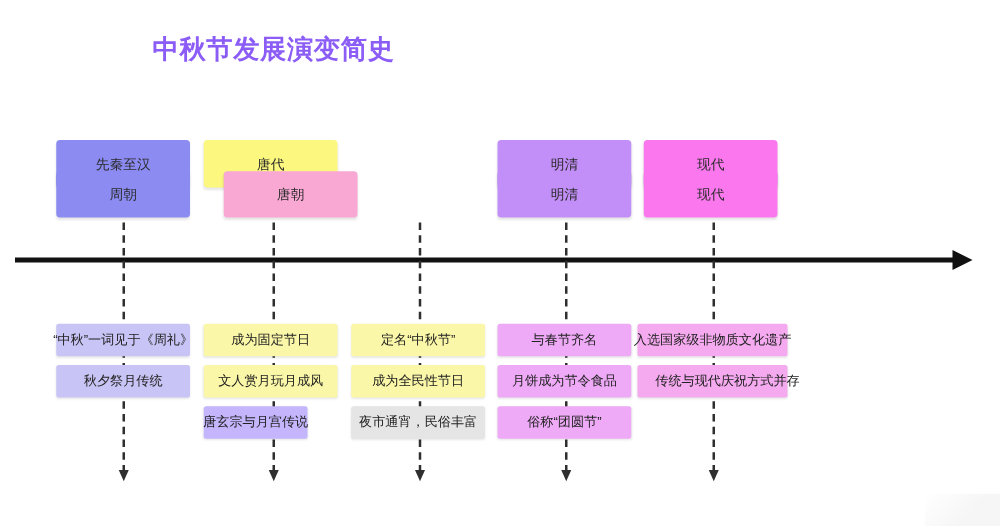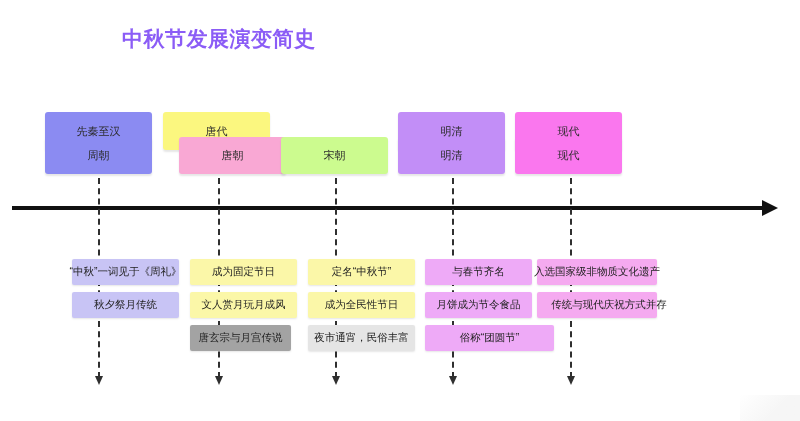--- a/index.html
+++ b/index.html
@@ -85,21 +85,20 @@
     box-sizing: border-box;
     display: flex;
     align-items: center;
     justify-content: center;
     font-size: 10.5px;
     color: #222222;
     border-radius: 2px;
     box-shadow: 0 1px 2px rgba(0,0,0,0.10);
     white-space: nowrap;
     height: 26px;
-    margin-left: 27px;
   }
   .corner {
     position: absolute;
     right: 0;
     bottom: 0;
     width: 60px;
     height: 26px;
     background: linear-gradient(135deg, rgba(255,255,255,0) 0%, rgba(245,245,245,0.9) 60%);
   }
 </style>
@@ -126,34 +125,33 @@
       <div class="vline" style="left: 452px;"></div>
       <div class="vhead" style="left: 449px;"></div>
       <div class="vline" style="left: 570px;"></div>
       <div class="vhead" style="left: 567px;"></div>
     </div>
   <div id="items">
       <div class="item-box" style="left: 45px; width: 107px; top: 259px; background: rgb(200, 196, 245);">“中秋”一词见于《周礼》</div>
       <div class="item-box" style="left: 45px; width: 107px; top: 292px; background: rgb(200, 196, 245);">秋夕祭月传统</div>
       <div class="item-box" style="left: 163px; width: 107px; top: 259px; background: rgb(251, 247, 168);">成为固定节日</div>
       <div class="item-box" style="left: 163px; width: 107px; top: 292px; background: rgb(251, 247, 168);">文人赏月玩月成风</div>
-      <div class="item-box" style="left: 163px; width: 101px; top: 325px; background: #a3a3a3;">唐玄宗与月宫传说</div>
+      <div class="item-box" style="left: 163px; width: 83px; top: 325px; background: #c4b5fd;">唐玄宗与月宫传说</div>
       <div class="item-box" style="left: 281px; width: 107px; top: 259px; background: rgb(251, 247, 168);">定名“中秋节”</div>
       <div class="item-box" style="left: 281px; width: 107px; top: 292px; background: rgb(251, 247, 168);">成为全民性节日</div>
       <div class="item-box" style="left: 281px; width: 107px; top: 325px; background: #e5e5e5;">夜市通宵，民俗丰富</div>
       <div class="item-box" style="left: 398px; width: 107px; top: 259px; background: rgb(238, 170, 247);">与春节齐名</div>
       <div class="item-box" style="left: 398px; width: 107px; top: 292px; background: rgb(238, 170, 247);">月饼成为节令食品</div>
-      <div class="item-box" style="left: 398px; width: 129px; top: 325px; background: rgb(238, 170, 247);">俗称“团圆节”</div>
+      <div class="item-box" style="left: 398px; width: 107px; top: 325px; background: rgb(238, 170, 247);">俗称“团圆节”</div>
       <div class="item-box" style="left: 510px; width: 120px; top: 259px; background: rgb(245, 170, 240);">入选国家级非物质文化遗产</div>
       <div class="item-box" style="left: 510px; width: 120px; top: 292px; background: rgb(245, 170, 240); padding-left: 24px;">传统与现代庆祝方式并存</div>
     </div>
 
   <div class="corner"></div>
 <div class="era-box era-row1" style="left: 45px; width: 107px; background: rgb(139, 139, 242);">先秦至汉</div>
     <div class="era-box era-row2" style="left: 45px; width: 107px; background: rgb(139, 139, 242);">周朝</div>
     <div class="era-box era-row1" style="left: 163px; width: 107px; background: rgb(251, 247, 127);">唐代</div>
     <div class="era-box era-row2" style="left: 163px; width: 107px; background: #f9a8d4; margin-left: 16px;">唐朝</div>
-    <div class="era-box era-row2" style="left: 281px; width: 107px; background: rgb(204, 251, 143);">宋朝</div>
     <div class="era-box era-row1" style="left: 398px; width: 107px; background: rgb(194, 142, 247);">明清</div>
     <div class="era-box era-row2" style="left: 398px; width: 107px; background: rgb(194, 142, 247);">明清</div>
     <div class="era-box era-row1" style="left: 515px; width: 107px; background: rgb(250, 119, 238);">现代</div>
     <div class="era-box era-row2" style="left: 515px; width: 107px; background: rgb(250, 119, 238);">现代</div>
   </div>
 
 </body></html>

